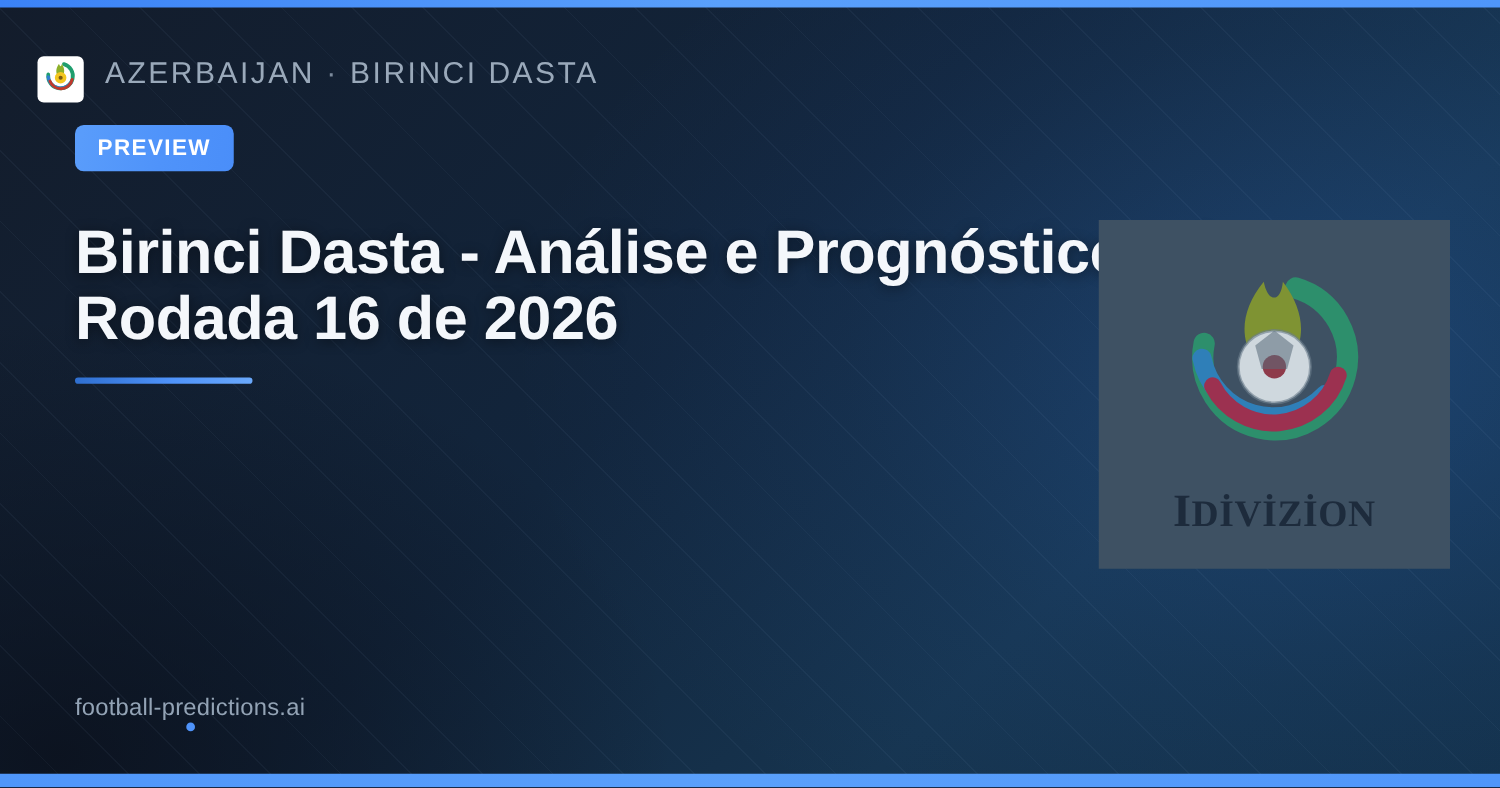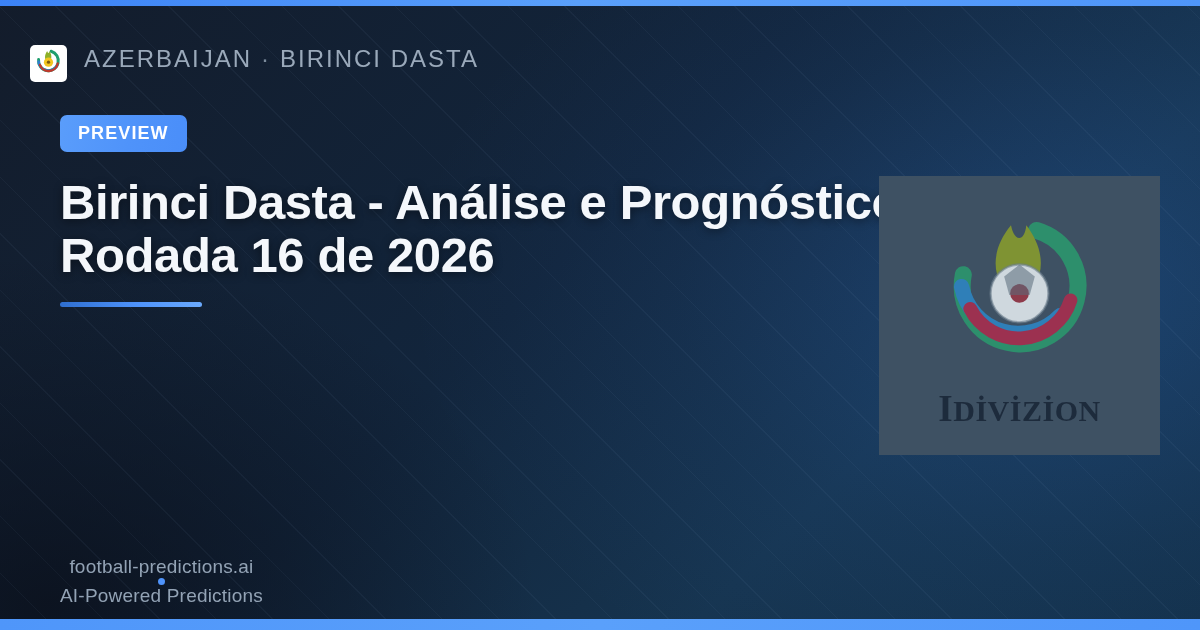--- a/index.html
+++ b/index.html
@@ -95,21 +95,21 @@
   }
   .breadcrumb-sep {
     padding: 0 9px;
     color: #7c8b9c;
   }
 
   
   .preview-pill {
     position: absolute;
     left: 60px;
-    top: 115px;
+    top: 100px;
     display: inline-block;
     padding: 9px 18px 10px 18px;
     border-radius: 7px;
     background: linear-gradient(100deg, #5a9dfb 0%, #4f93fa 55%, #4a8ef9 100%);
     color: #ffffff;
     font-size: 18px;
     font-weight: bold;
     letter-spacing: 1.1px;
     line-height: 1;
   }
@@ -237,16 +237,15 @@
       </svg>
     </div>
     <div class="logo-wordmark">
       <span class="big">I</span><span class="small">DİVİZİON</span>
     </div>
   </div>
 
   <div class="footer">
     <span>football-predictions.ai</span>
     <span class="footer-dot"></span>
-    <span>AI-Powered Predictions</span>
   </div>
 
 </div>
 
 </body></html>

